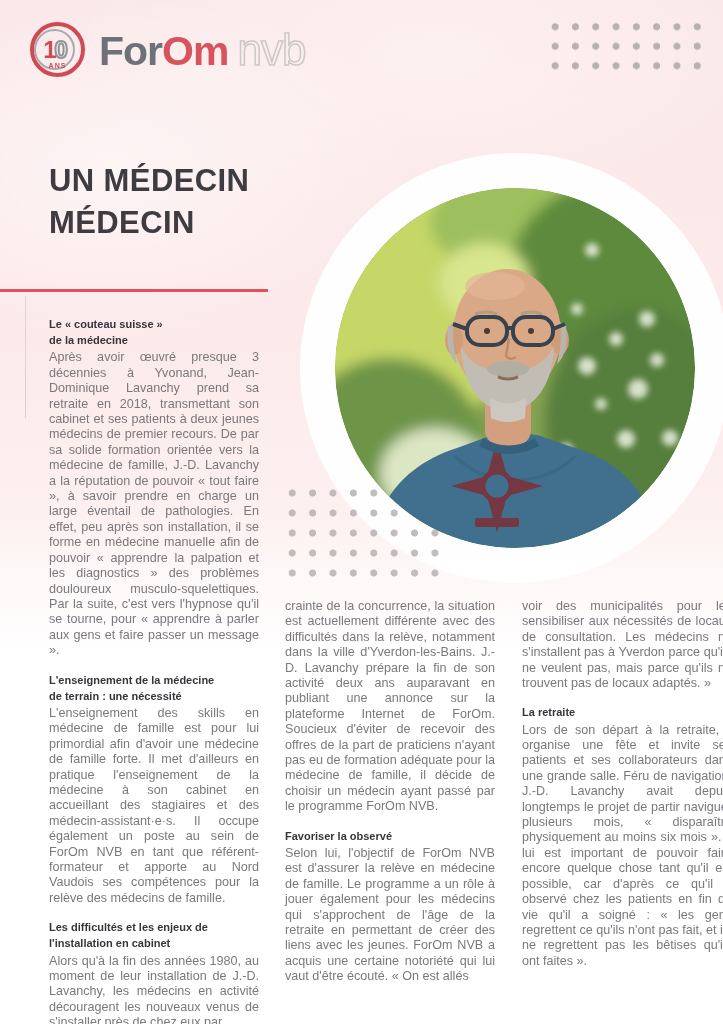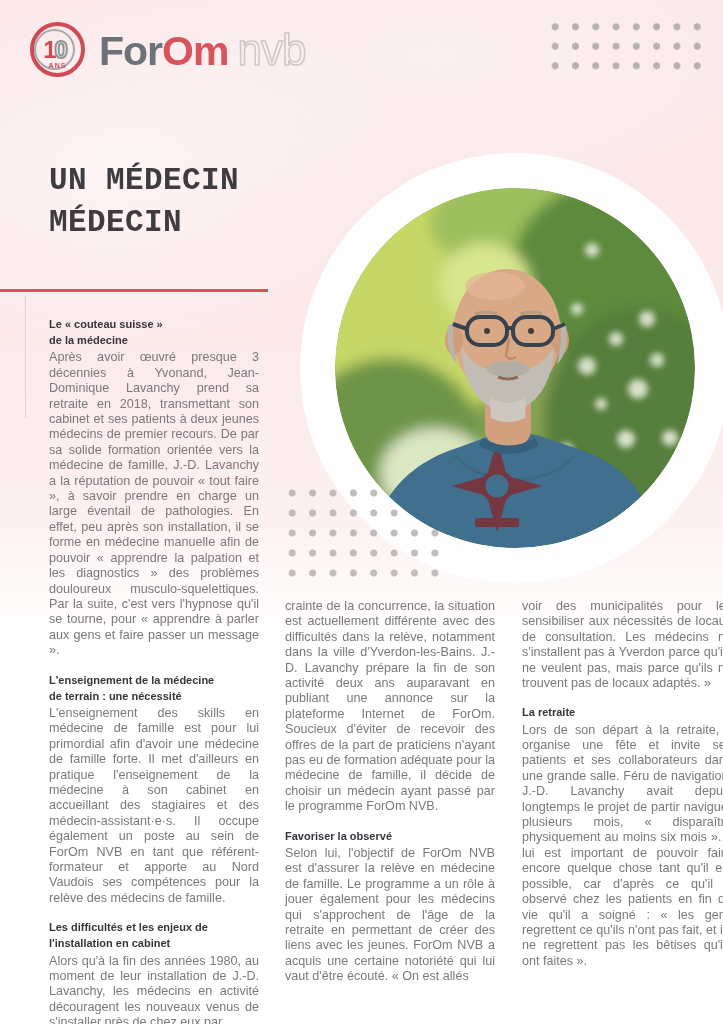--- a/index.html
+++ b/index.html
@@ -23,21 +23,21 @@
   #wordmark .wm1{color:#6d7278;}
   #wordmark .wm2{color:#d8545c;}
   #wordmark .wm3{color:transparent;-webkit-text-stroke:1.5px #ccc7c8;font-weight:400;margin-left:9px;font-size:44px;text-transform:lowercase;}
   
   .dots{position:absolute;pointer-events:none;
         background-image:radial-gradient(circle,#b7b1b1 3.2px,rgba(183,177,177,0) 3.9px);}
   #dots-top{left:545px;top:17px;width:162px;height:60px;background-size:20.3px 19.5px;}
   #dots-mid{left:282px;top:483px;width:158px;height:96px;background-size:20.4px 20px;opacity:.85;}
   
   #title{position:absolute;left:49px;top:160px;font-size:31px;line-height:42px;font-weight:800;
-         color:#3e3b41;letter-spacing:.4px;font-family:Liberation Mono, monospace;}
+         color:#3e3b41;letter-spacing:.4px;}
   #title-rule{position:absolute;left:0;top:289px;width:268px;height:3px;background:#e0515a;}
   #side-line{position:absolute;left:25px;top:296px;width:1px;height:122px;background:#ddd2d3;}
   
   #halo{position:absolute;left:300px;top:153px;width:430px;height:430px;border-radius:50%;
         background:radial-gradient(circle,rgba(255,255,255,.95) 0 80%,rgba(255,255,255,0) 92%);}
   #photo{position:absolute;left:335px;top:188px;width:360px;height:360px;border-radius:50%;overflow:hidden;}
   
   .col{position:absolute;width:210px;color:#7a787d;font-size:12.6px;line-height:15.4px;text-align:justify;hyphens:auto;}
   .col h3{font-size:11px;line-height:16.2px;color:#37353c;margin:13px 0 2px 0;white-space:pre-line;text-align:left;}
   .col h3:first-child{margin-top:0;}

